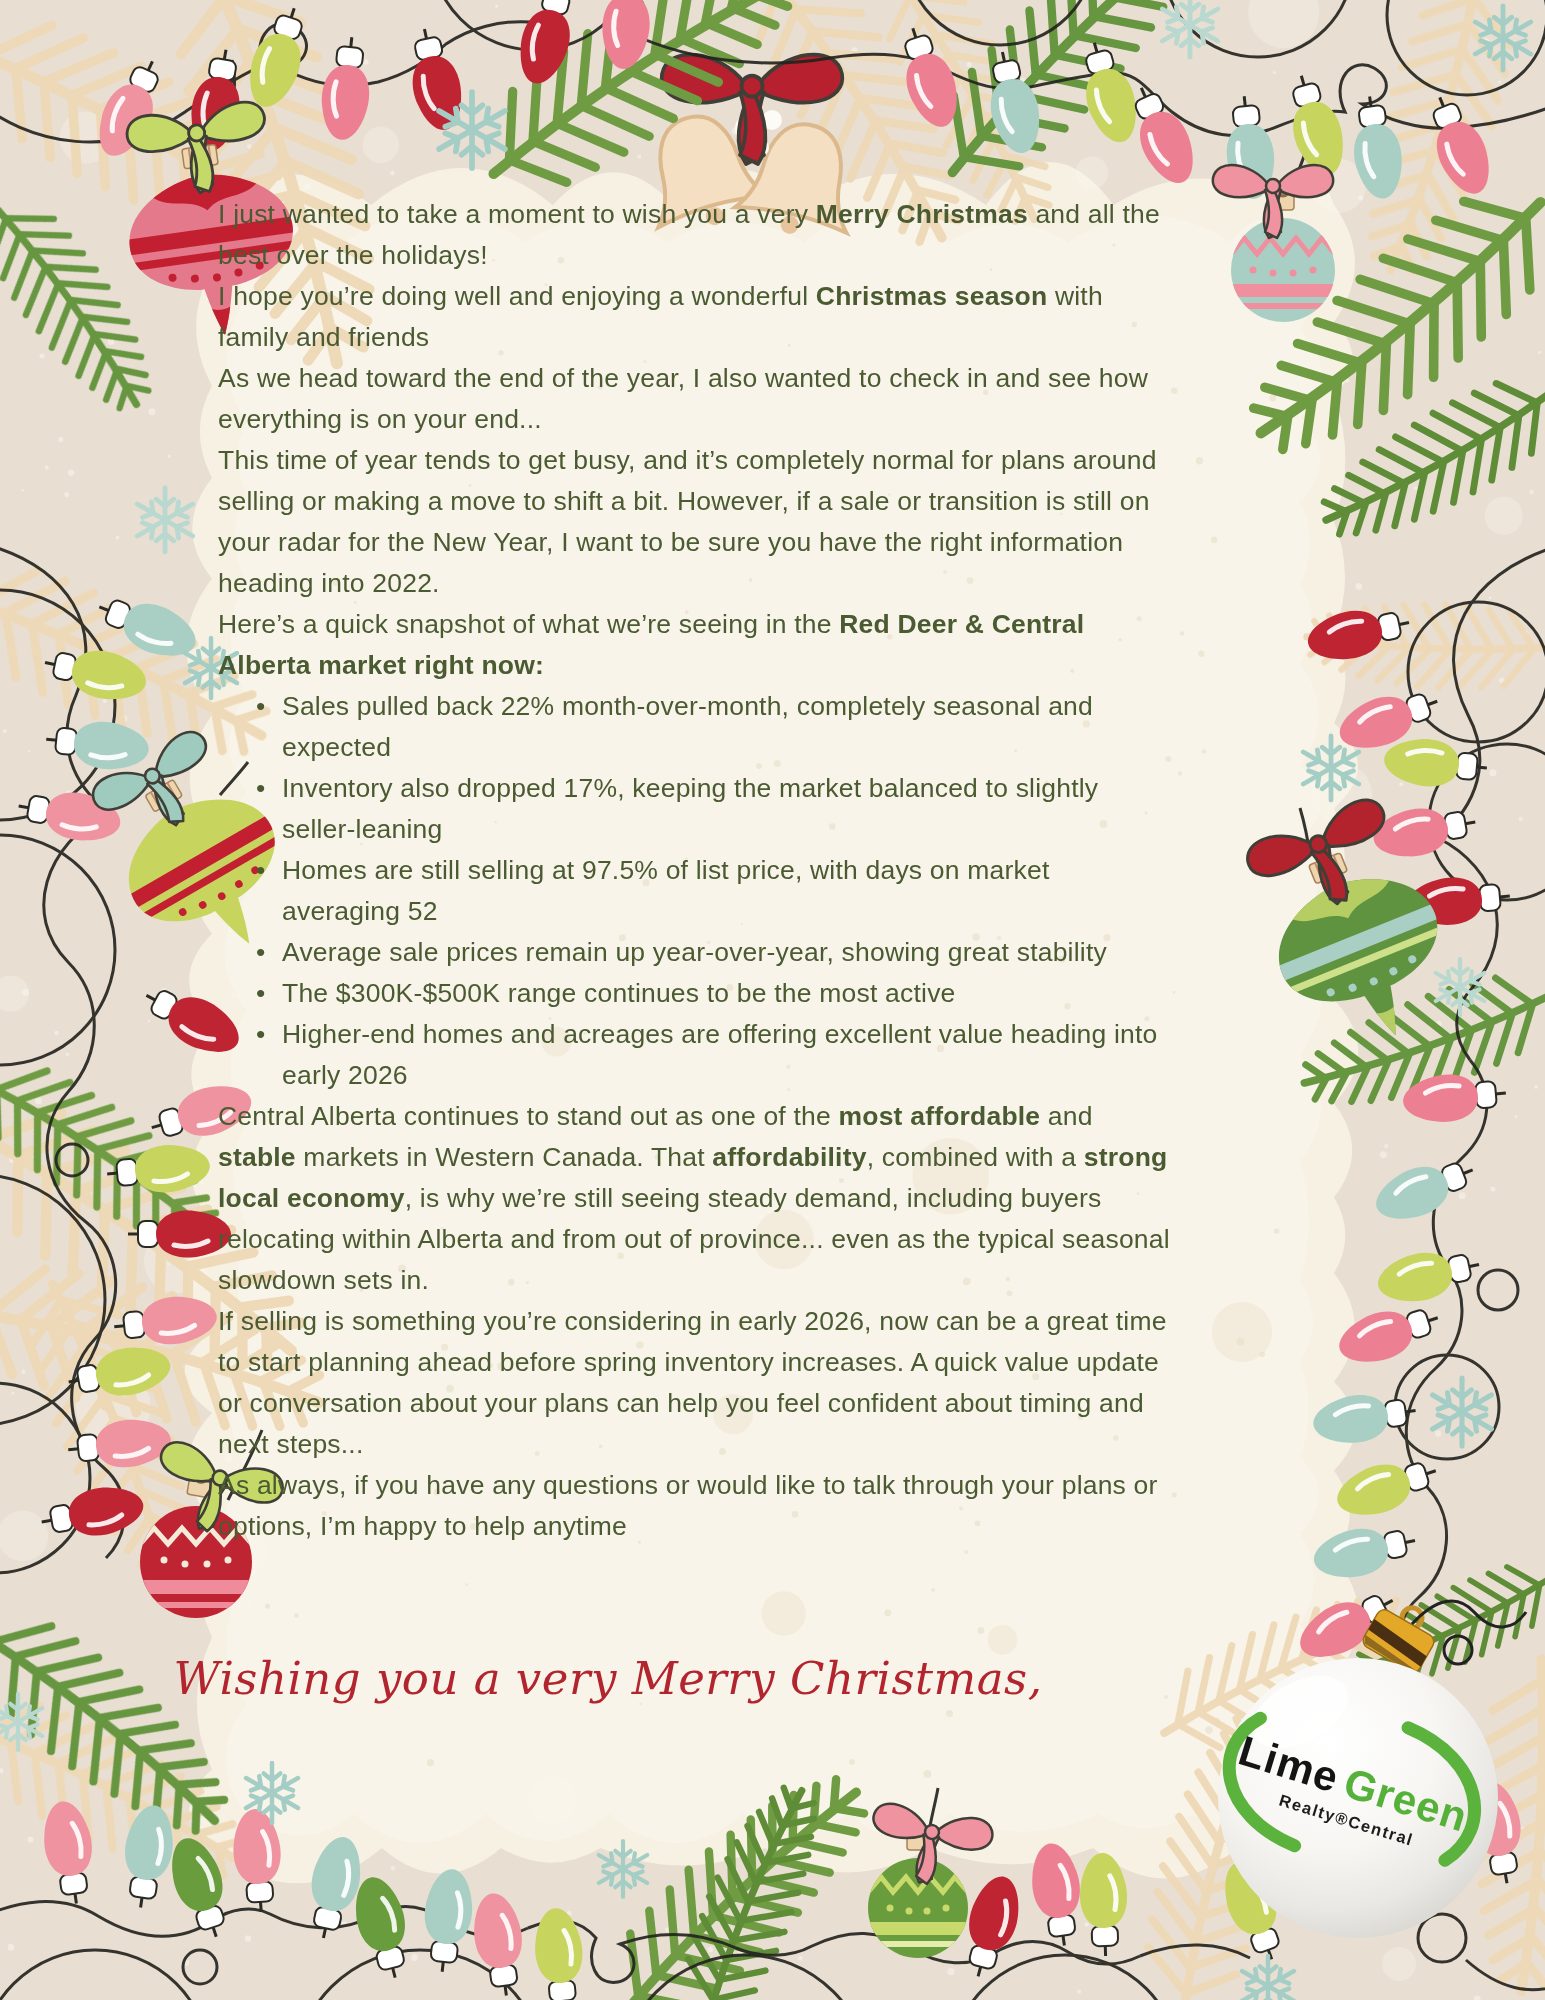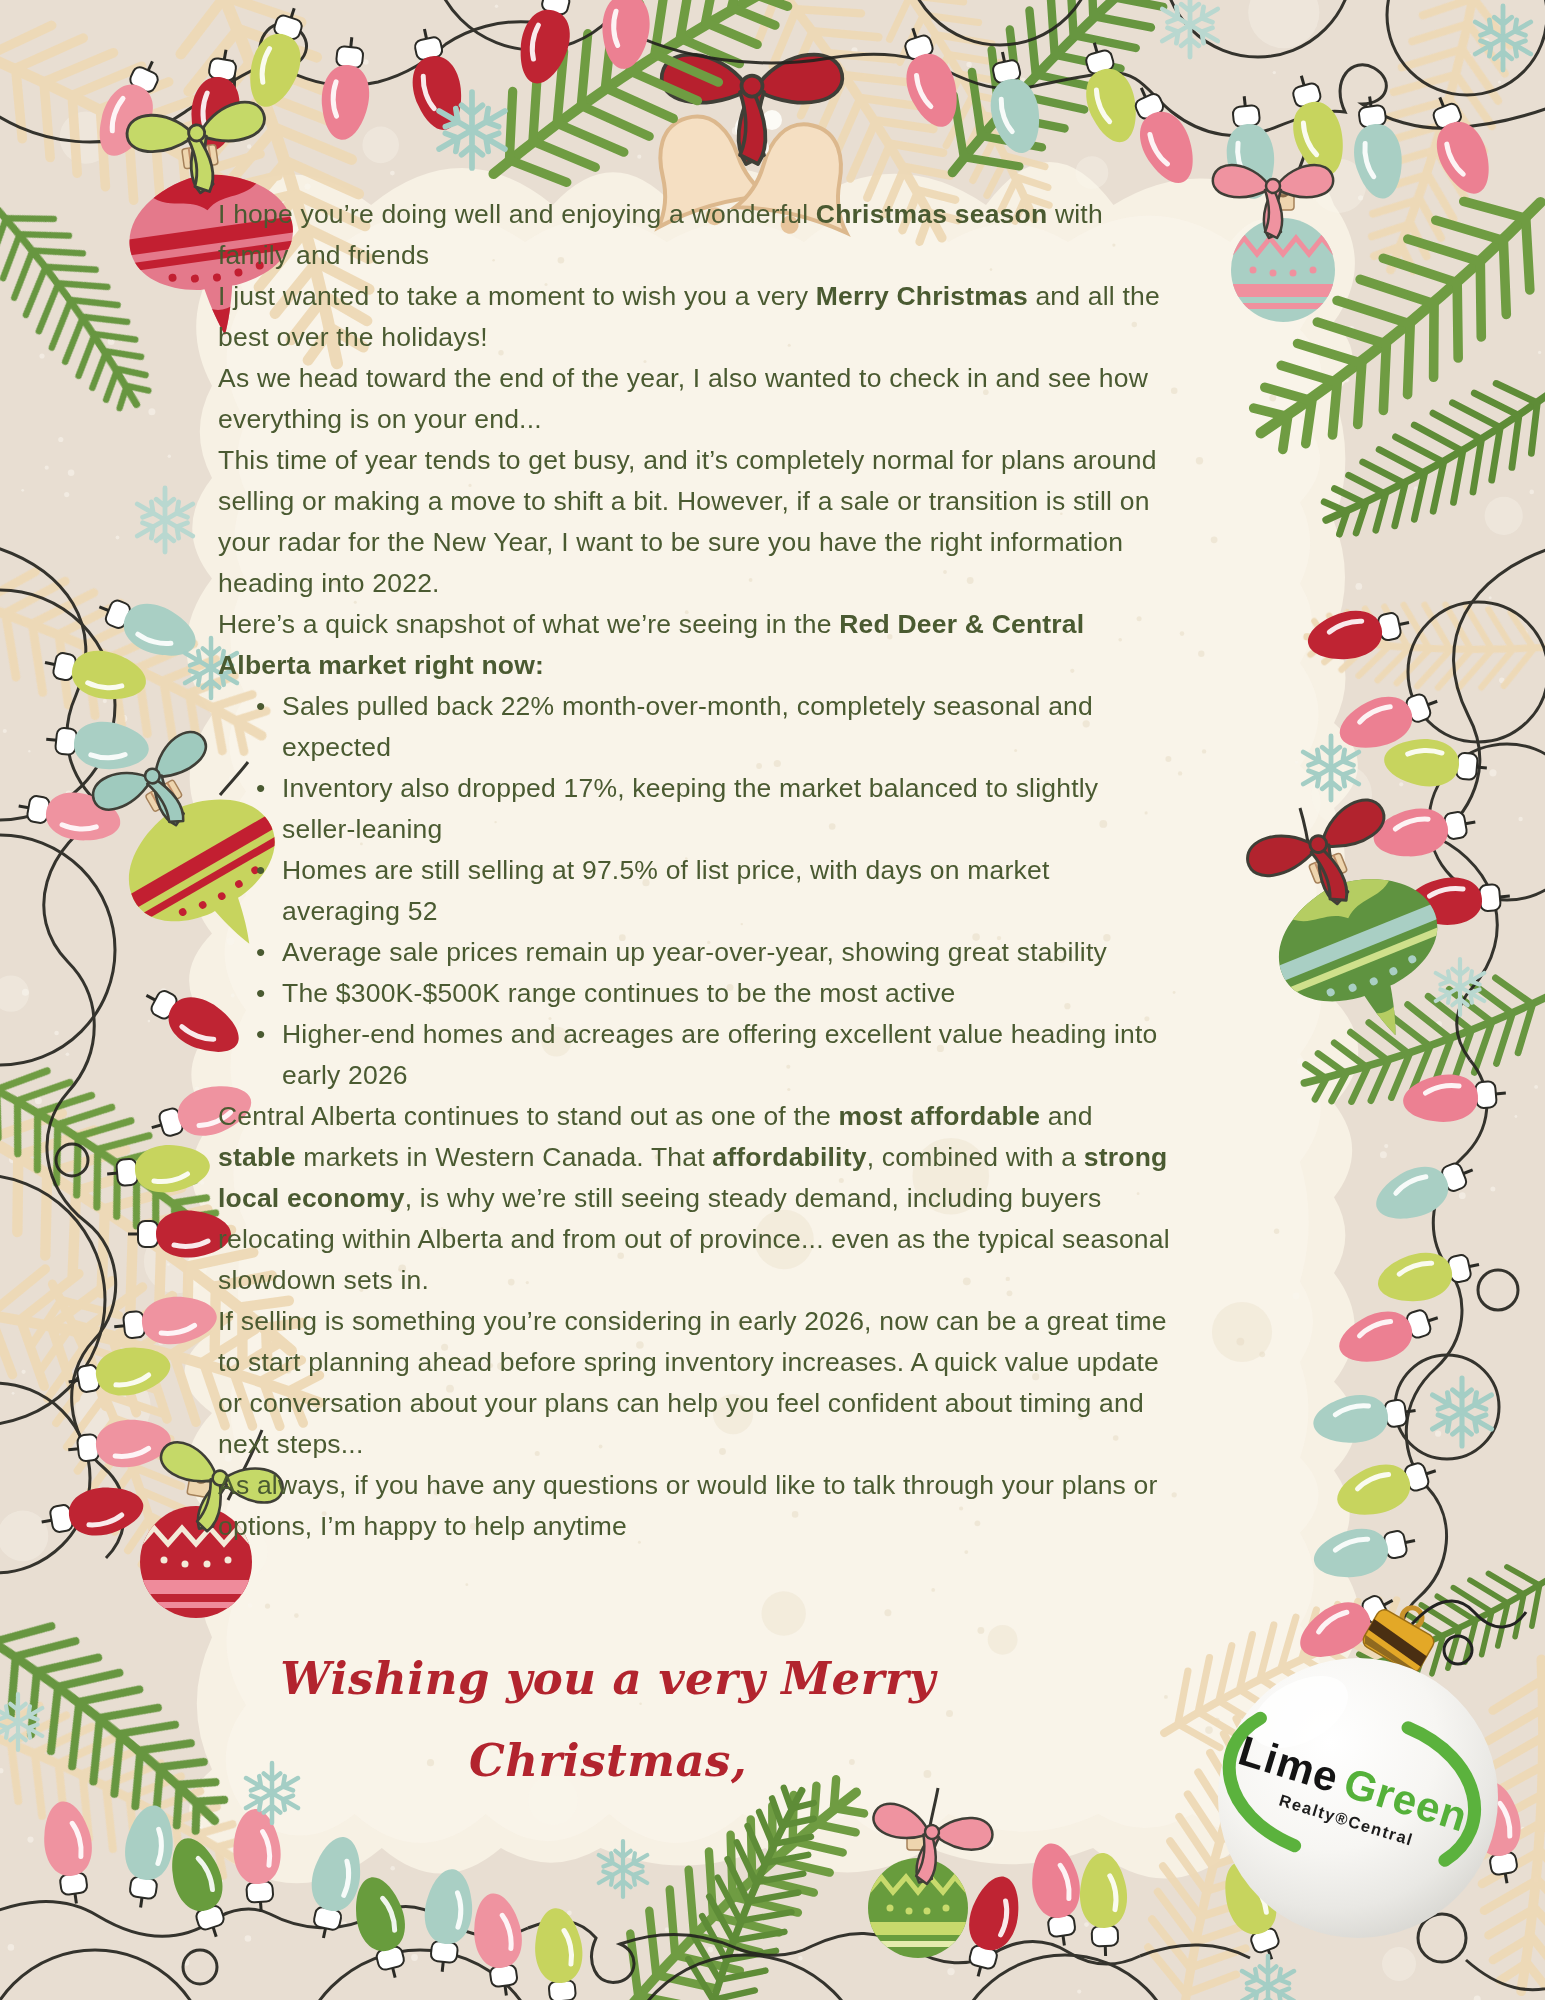--- a/index.html
+++ b/index.html
@@ -20,21 +20,21 @@
   }
   .letter .p{margin:0;}
   .letter .b{font-weight:700;}
   .letter .li{position:relative;padding-left:64px;}
   .letter .dot{position:absolute;left:38px;top:0;}
   .signoff{
     position:absolute;left:168px;top:1638px;width:880px;
     text-align:center;
     color:var(--script-red,#b2242e);
     font-family:"DejaVu Serif",serif;
-    font-style:italic;font-weight:700;
+    font-style:italic;font-weight:400;
     font-size:45px;line-height:82px;letter-spacing:0.5px;
   }
   .logot{font-family:"Liberation Sans",sans-serif;font-weight:800;font-size:42px;letter-spacing:1px;}
   .logos{font-family:"Liberation Sans",sans-serif;font-weight:700;font-size:16.5px;letter-spacing:1.5px;}
 </style>
 </head>
 <body>
 
 <div class="page">
 
@@ -681,22 +681,22 @@
     <g transform="translate(1352,1788) rotate(17)">
       <path d="M-38,72 C-118,64 -148,2 -108,-40" stroke="#5bb23d" stroke-width="13" fill="none" stroke-linecap="round"></path>
       <path d="M36,-74 C116,-66 148,-2 110,42" stroke="#5bb23d" stroke-width="13" fill="none" stroke-linecap="round"></path>
       <text class="logot" x="0" y="10" text-anchor="middle"><tspan fill="#141414">Lime</tspan><tspan dx="8" fill="#55b13a">Green</tspan></text>
       <text class="logos" x="4" y="38" text-anchor="middle" fill="#1c1c1c">Realty®Central</text>
     </g>
   </g>
 </svg>
 
 <div class="letter">
+      <div class="p"><span>I just wanted to take a moment to wish you a very </span><span class="b">Merry Christmas</span><span> and all the best over the holidays!</span></div>
       <div class="p"><span>I hope you’re doing well and enjoying a wonderful </span><span class="b">Christmas season</span><span> with family and friends</span></div>
-      <div class="p"><span>I just wanted to take a moment to wish you a very </span><span class="b">Merry Christmas</span><span> and all the best over the holidays!</span></div>
       <div class="p"><span>As we head toward the end of the year, I also wanted to check in and see how everything is on your end...</span></div>
       <div class="p"><span>This time of year tends to get busy, and it’s completely normal for plans around selling or making a move to shift a bit. However, if a sale or transition is still on your radar for the New Year, I want to be sure you have the right information heading into 2022.</span></div>
       <div class="p"><span>Here’s a quick snapshot of what we’re seeing in the </span><span class="b">Red Deer &amp; Central Alberta market right now:</span></div>
       <div class="li"><span class="dot">•</span><span>Sales pulled back 22% month-over-month, completely seasonal and expected</span></div>
       <div class="li"><span class="dot">•</span><span>Inventory also dropped 17%, keeping the market balanced to slightly seller-leaning</span></div>
       <div class="li"><span class="dot">•</span><span>Homes are still selling at 97.5% of list price, with days on market averaging 52</span></div>
       <div class="li"><span class="dot">•</span><span>Average sale prices remain up year-over-year, showing great stability</span></div>
       <div class="li"><span class="dot">•</span><span>The $300K-$500K range continues to be the most active</span></div>
       <div class="li"><span class="dot">•</span><span>Higher-end homes and acreages are offering excellent value heading into early 2026</span></div>
       <div class="p"><span>Central Alberta continues to stand out as one of the </span><span class="b">most affordable</span><span> and </span><span class="b">stable</span><span> markets in Western Canada. That </span><span class="b">affordability</span><span>, combined with a </span><span class="b">strong local economy</span><span>, is why we’re still seeing steady demand, including buyers relocating within Alberta and from out of province... even as the typical seasonal slowdown sets in.</span></div>

